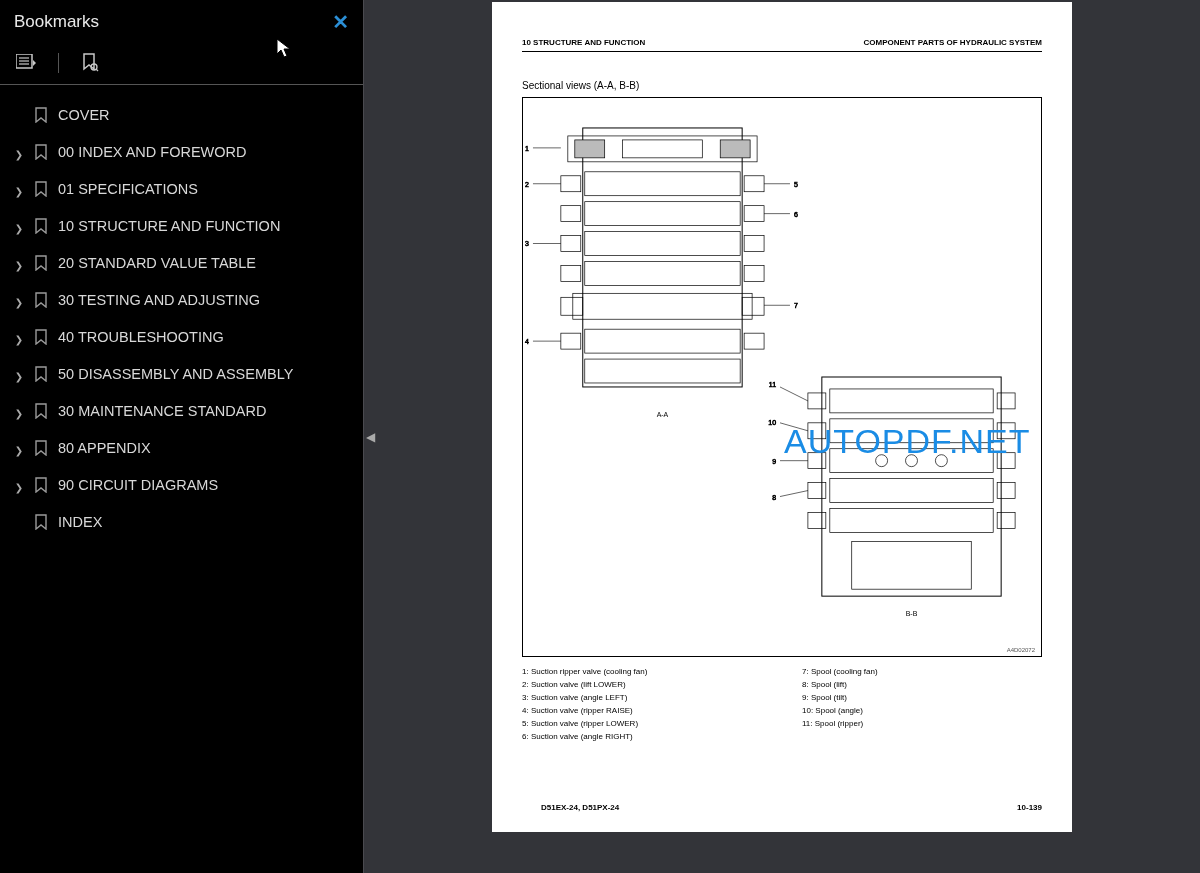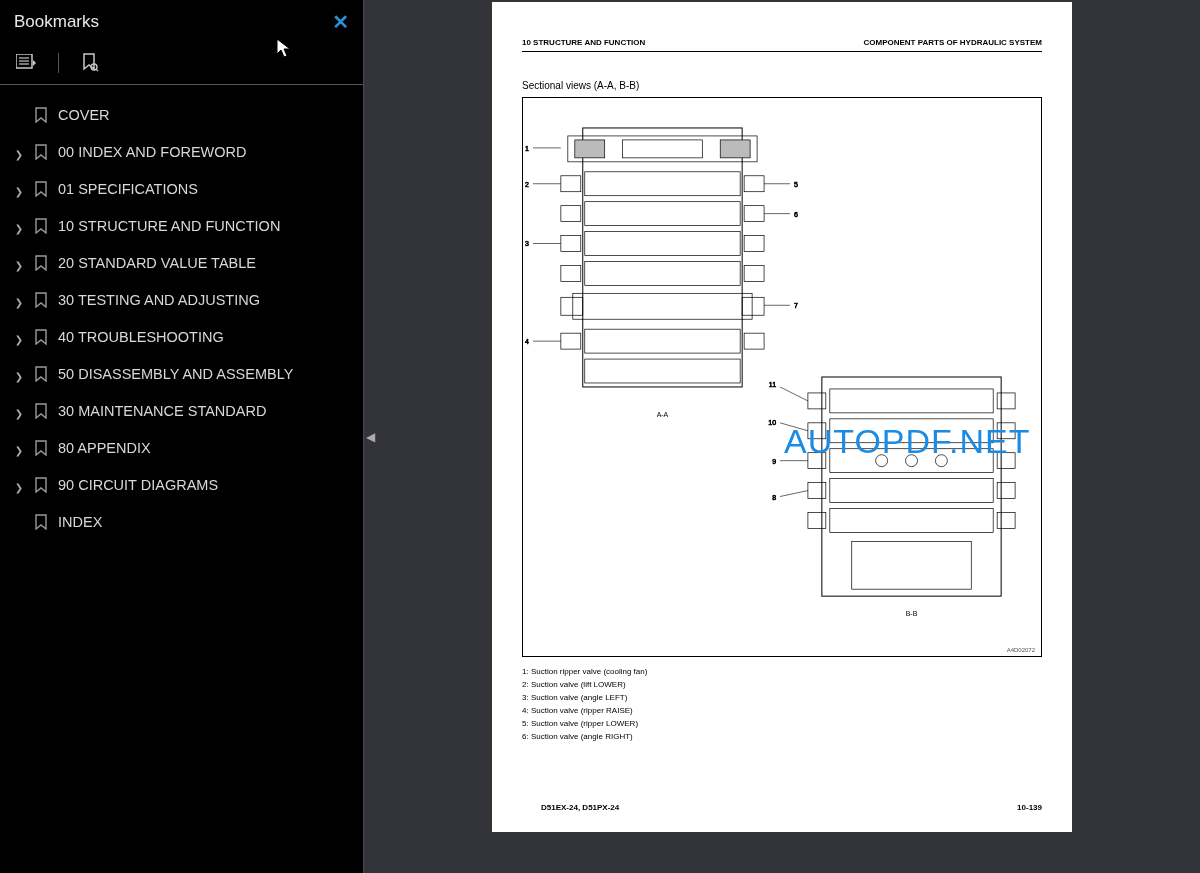--- a/index.html
+++ b/index.html
@@ -418,20 +418,27 @@
 
     <div class="legend">
       <div class="legend-col" id="legend-left">
           <div class="legend-row">1: Suction ripper valve (cooling fan)</div>
           <div class="legend-row">2: Suction valve (lift LOWER)</div>
           <div class="legend-row">3: Suction valve (angle LEFT)</div>
           <div class="legend-row">4: Suction valve (ripper RAISE)</div>
           <div class="legend-row">5: Suction valve (ripper LOWER)</div>
           <div class="legend-row">6: Suction valve (angle RIGHT)</div>
         </div>
+      <div class="legend-col" id="legend-right">
+          <div class="legend-row">7: Spool (cooling fan)</div>
+          <div class="legend-row">8: Spool (lift)</div>
+          <div class="legend-row">9: Spool (tilt)</div>
+          <div class="legend-row">10: Spool (angle)</div>
+          <div class="legend-row">11: Spool (ripper)</div>
+        </div>
     </div>
 
     <div class="page-footer">
       <span>D51EX-24, D51PX-24</span>
       <span>10-139</span>
     </div>
   </div>
 </div>
 
 <svg class="cursor" width="18" height="22" viewBox="0 0 18 22">

